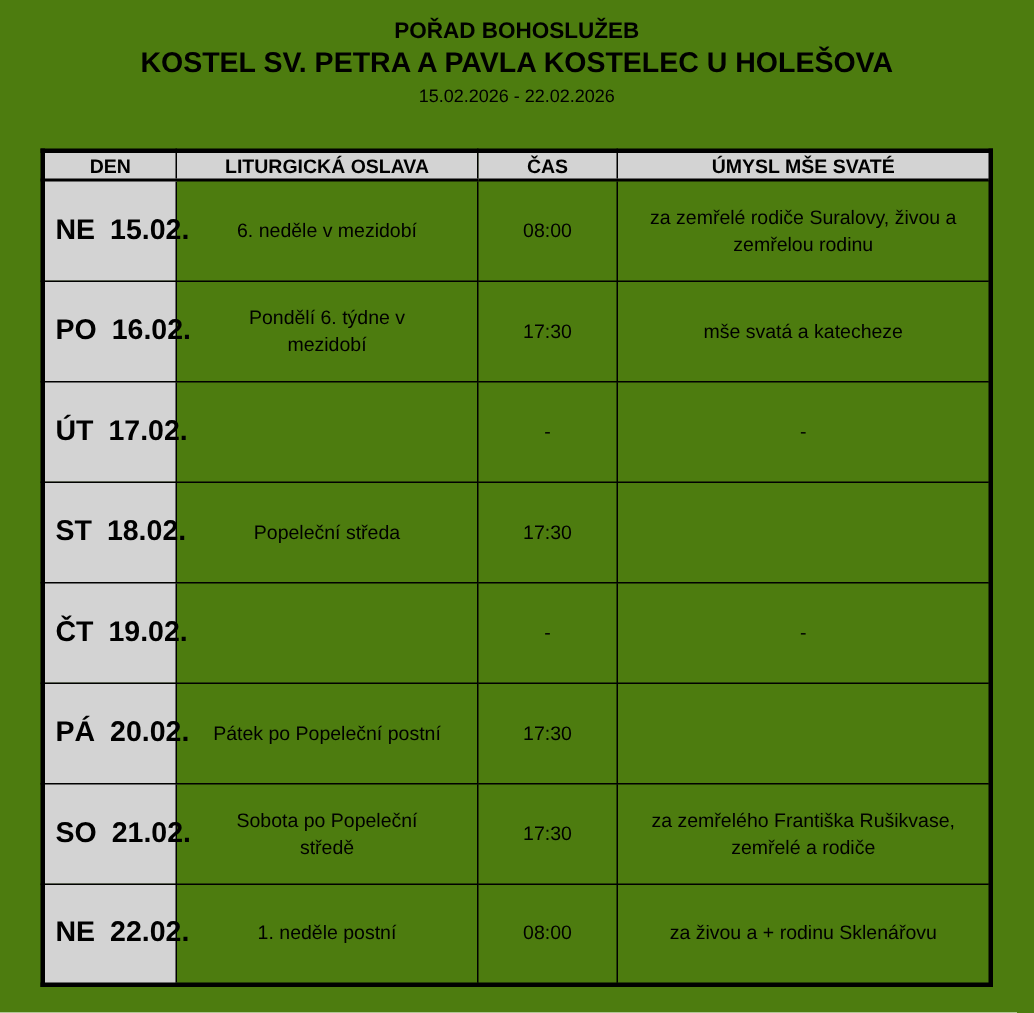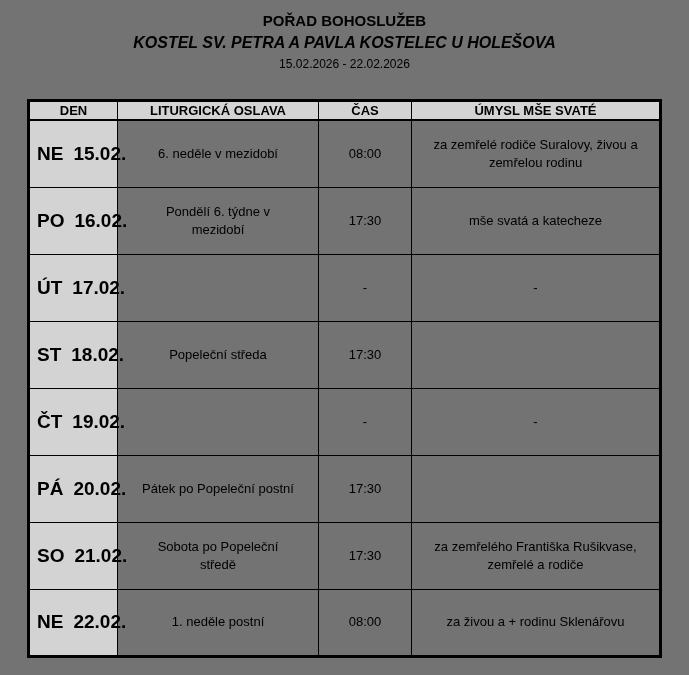--- a/index.html
+++ b/index.html
@@ -5,37 +5,36 @@
   * { margin: 0; padding: 0; box-sizing: border-box; }
   html, body {
     width: 689px;
     background: #ffffff;
     font-family: "Liberation Sans", sans-serif;
     color: #000000;
   }
   .page {
     width: 689px;
     height: 675px;
-    background: #737373;
+    background: #4d7c0f;
     overflow: hidden;
   }
   .titles {
     text-align: center;
     padding-top: 10px;
   }
   .title-line1 {
     font-size: 15px;
     font-weight: bold;
     line-height: 22px;
   }
   .title-line2 {
-    font-size: 16px;
+    font-size: 19px;
     font-weight: bold;
     line-height: 22px;
-    font-style: italic;
   }
   .title-line3 {
     font-size: 12px;
     font-weight: normal;
     line-height: 21px;
   }
   table.schedule {
     margin: 24px auto 16px auto;
     width: 632px;
     border-collapse: collapse;

